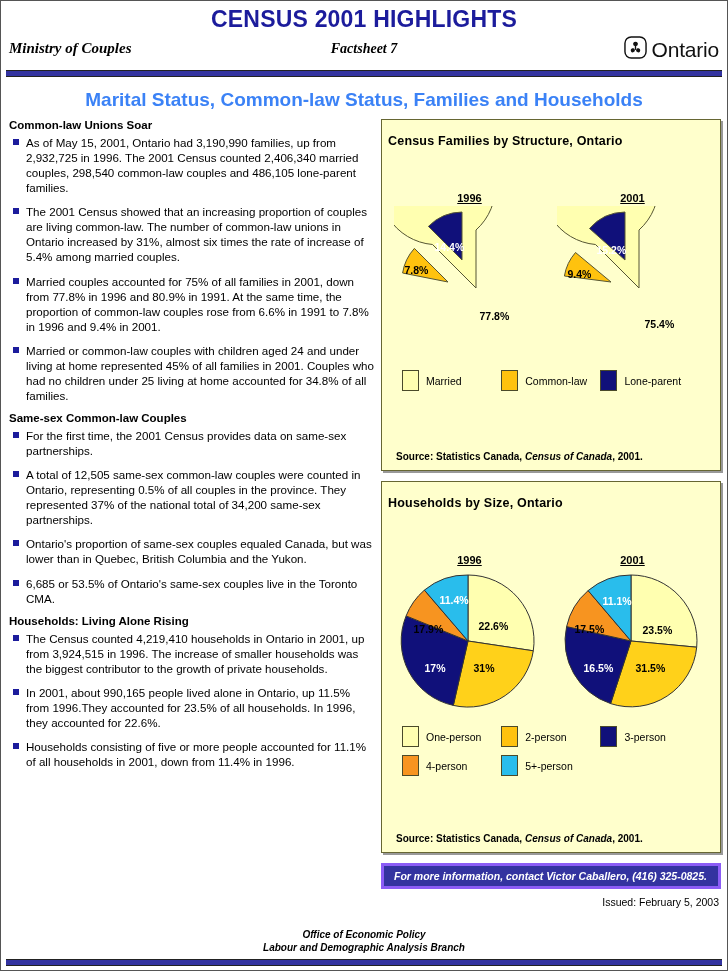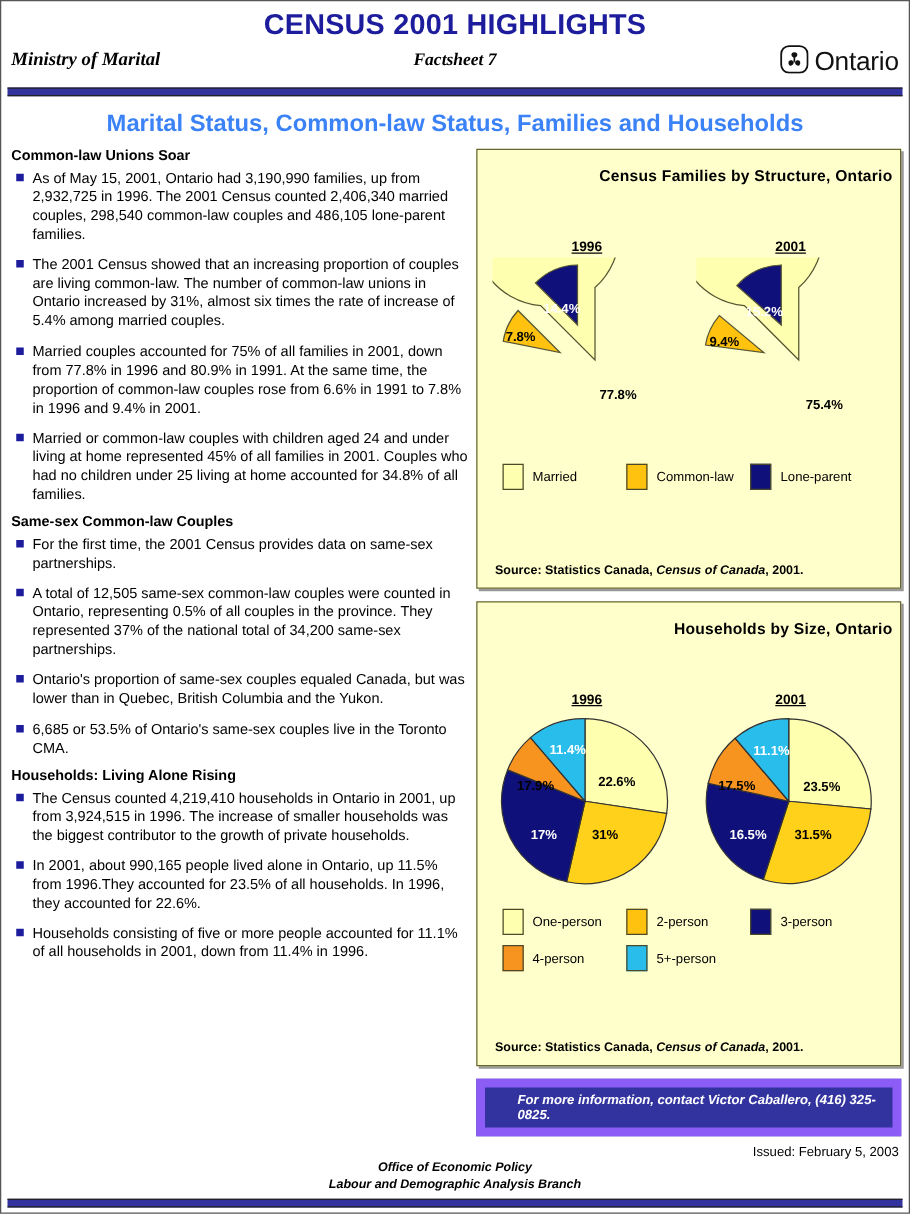--- a/index.html
+++ b/index.html
@@ -120,21 +120,21 @@
   .chart-panel {
     background: #ffffcc;
     border: 1px solid #666633;
     box-shadow: 2px 2px 0 #999;
     position: relative;
     padding: 8px 6px 6px 6px;
   }
   .panel-1 { height: 352px; margin-bottom: 10px; }
   .panel-2 { height: 372px; }
   .chart-title {
-    text-align: right;
+    text-align: left;
     font-size: 12.5px;
     font-weight: bold;
     color: #000;
     margin: 6px 0 2px 0;
     letter-spacing: 0.2px;
   }
   .year-row {
     display: flex;
     justify-content: space-around;
     margin: 12px 0 2px 0;
@@ -196,23 +196,23 @@
   }
   .source em { font-style: italic; }
 
   
   .contact-bar {
     background: #3333a0;
     color: #ffffff;
     font-size: 10.5px;
     font-weight: bold;
     font-style: italic;
-    padding: 4px 0 4px 26px;
+    padding: 4px 0 4px 10px;
     margin-top: 10px;
-    border: 7px solid #8b5cf6;
+    border: 3px solid #8b5cf6;
   }
   .issued {
     text-align: right;
     font-size: 10.5px;
     color: #000;
     margin-top: 7px;
     padding-right: 2px;
   }
 
   
@@ -240,21 +240,21 @@
 </head>
 <body>
 
 <div class="page">
 
   <div class="masthead">
     <div class="masthead-title">CENSUS 2001 HIGHLIGHTS</div>
   </div>
 
   <div class="subhead">
-    <div class="ministry">Ministry of Marital</div>
+    <div class="ministry">Ministry of Couples</div>
     <div class="factsheet">Factsheet 7</div>
     <div class="ontario-logo">
       <span class="trillium">
         <svg width="23" height="23" viewBox="0 0 48 48">
           <rect x="2" y="2" width="44" height="44" rx="13" ry="13" fill="none" stroke="#111" stroke-width="3"></rect>
           <path d="M24 12 C20 12 18.2 15 19.4 18 C20.2 20 22 21 24 21 C26 21 27.8 20 28.6 18 C29.8 15 28 12 24 12 Z" fill="#111"></path>
           <path d="M15 33 C13 29.6 14.4 26.2 17.6 25.6 C19.8 25.2 21.6 26.2 22.4 28 C23.2 29.8 22.6 31.8 21 33 C18.6 34.8 16.4 35.2 15 33 Z" fill="#111"></path>
           <path d="M33 33 C35 29.6 33.6 26.2 30.4 25.6 C28.2 25.2 26.4 26.2 25.6 28 C24.8 29.8 25.4 31.8 27 33 C29.4 34.8 31.6 35.2 33 33 Z" fill="#111"></path>
           <rect x="22.6" y="20" width="2.8" height="9" fill="#111"></rect>
         </svg>

